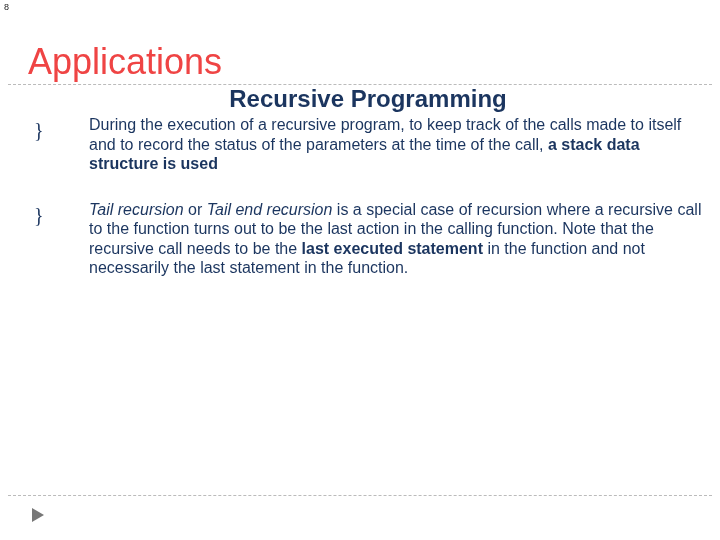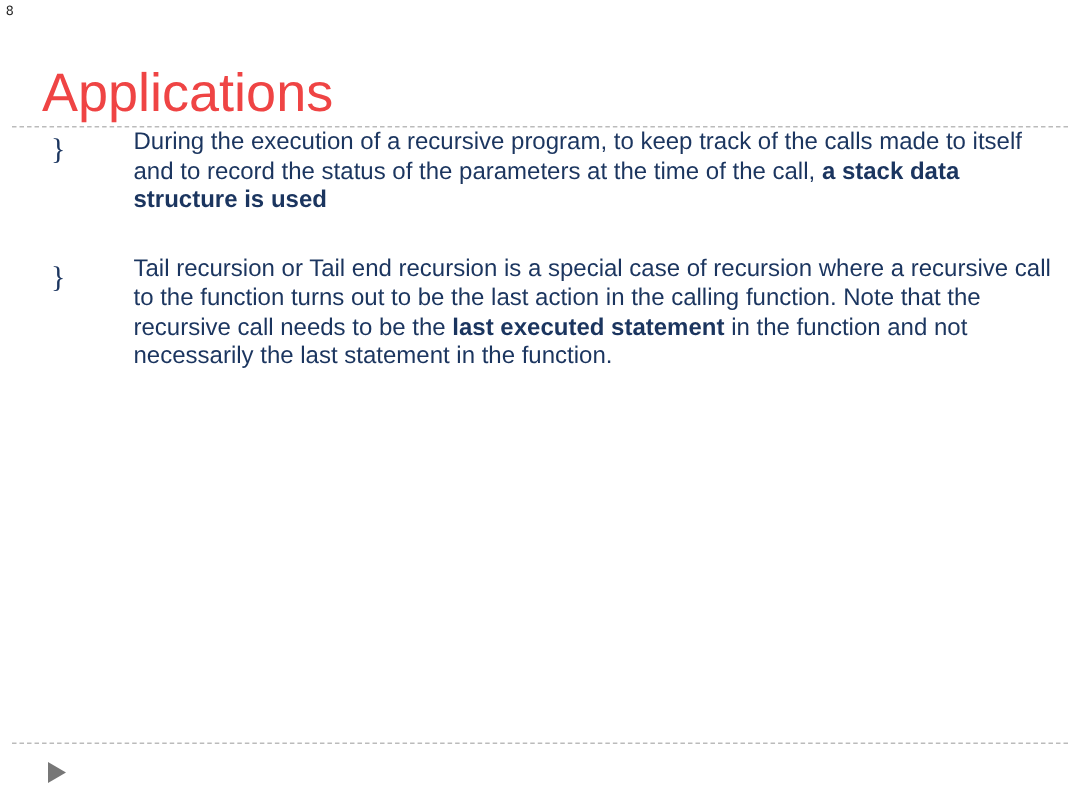--- a/index.html
+++ b/index.html
@@ -66,21 +66,21 @@
     color: #1b355f;
     padding-top: 4px;
   }
   .text-col {
     flex: 1;
     font-size: 16px;
     line-height: 1.22;
     color: #1b355f;
   }
   .bold { font-weight: bold; }
-  .italic { }
+  .italic { font-style: italic; }
   .corner-arrow {
     position: absolute;
     left: 32px;
     bottom: 18px;
     width: 0;
     height: 0;
     border-top: 7px solid transparent;
     border-bottom: 7px solid transparent;
     border-left: 12px solid #777;
   }
@@ -89,20 +89,21 @@
 <body>
 
 <div class="page-number">8</div>
 
 <div class="title">Applications</div>
 
 <div class="rule-top"></div>
 
 <div class="content">
 
+  <div class="subtitle">Recursive Programming</div>
 
   <div class="block">
     <div class="bullet-col">}</div>
     <div class="text-col">
       <span>During the execution of a recursive program, to keep track of the calls made to itself and to record the status of the parameters at the time of the call, </span><span class="bold">a stack data structure is used</span>
     </div>
   </div>
 
   <div class="block">
     <div class="bullet-col">}</div>

